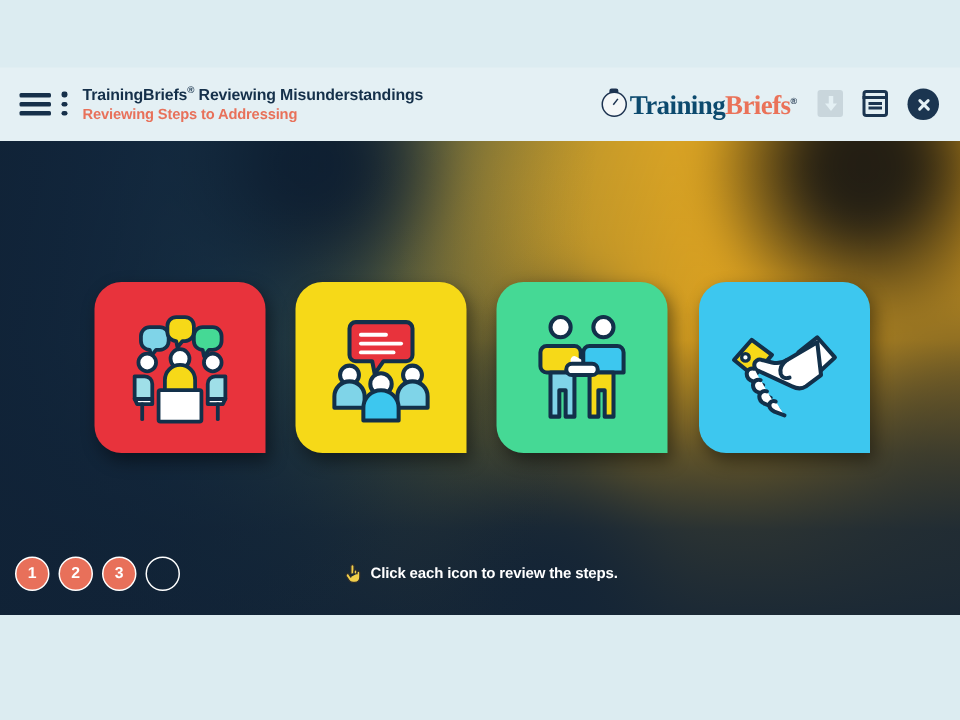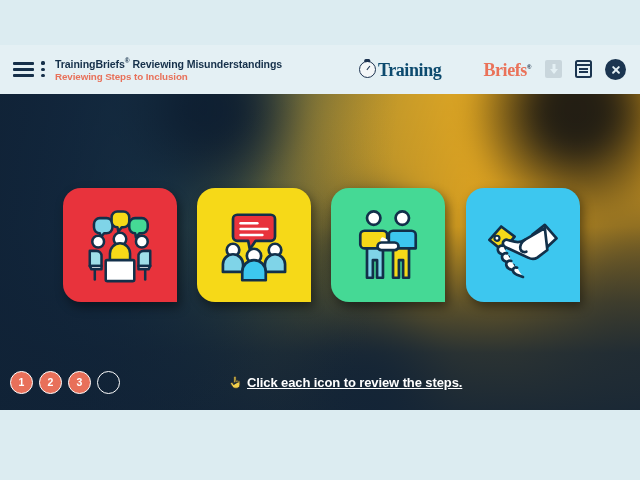--- a/index.html
+++ b/index.html
@@ -128,21 +128,21 @@
     transform: translateX(-50%);
   }
   .brand-text {
     font-family: "Liberation Serif", serif;
     font-size: 18px;
     font-weight: bold;
     letter-spacing: -0.4px;
     line-height: 1;
   }
   .brand-a { color: #0c4a6e; }
-  .brand-b { color: #ea7259; margin-left: 42px; }
+  .brand-b { color: #ea7259; }
   .brand-reg {
     font-size: 6px;
     color: #22374f;
     vertical-align: super;
     font-family: "Liberation Sans", sans-serif;
   }
 
   .ico-btn {
     width: 21px; height: 21px;
     position: relative;
@@ -320,26 +320,25 @@
   .dot.empty  { background: transparent; }
 
   .hint {
     position: absolute;
     left: 229px;
     display: flex;
     align-items: center;
     gap: 5px;
   }
   .hint-text {
-    font-size: 13px;
+    font-size: 10px;
     font-weight: bold;
     color: #ffffff;
     white-space: nowrap;
     letter-spacing: -0.1px;
-    text-decoration: underline;
   }
   .hand-icon { width: 13px; height: 14px; display: block; }
 </style>
 </head>
 <body>
 
 <div id="app">
 
   <div class="header">
 
@@ -349,21 +348,21 @@
           <i></i>
           <i></i>
       </div>
       <div class="kebab">
         <i></i>
           <i></i>
           <i></i>
       </div>
       <div class="titles">
         <div class="title-main"><span>TrainingBriefs</span><sup>®</sup><span> Reviewing Misunderstandings</span></div>
-        <div class="title-sub">Reviewing Steps to Inclusion</div>
+        <div class="title-sub">Reviewing Steps to Addressing</div>
       </div>
     </div>
 
     <div class="hdr-right">
       <div class="brand">
         <div class="brand-mark"></div>
         <span class="brand-text"><span class="brand-a">Training</span><span class="brand-b">Briefs</span><span class="brand-reg">®</span></span>
       </div>
 
       <div class="ico-btn">

